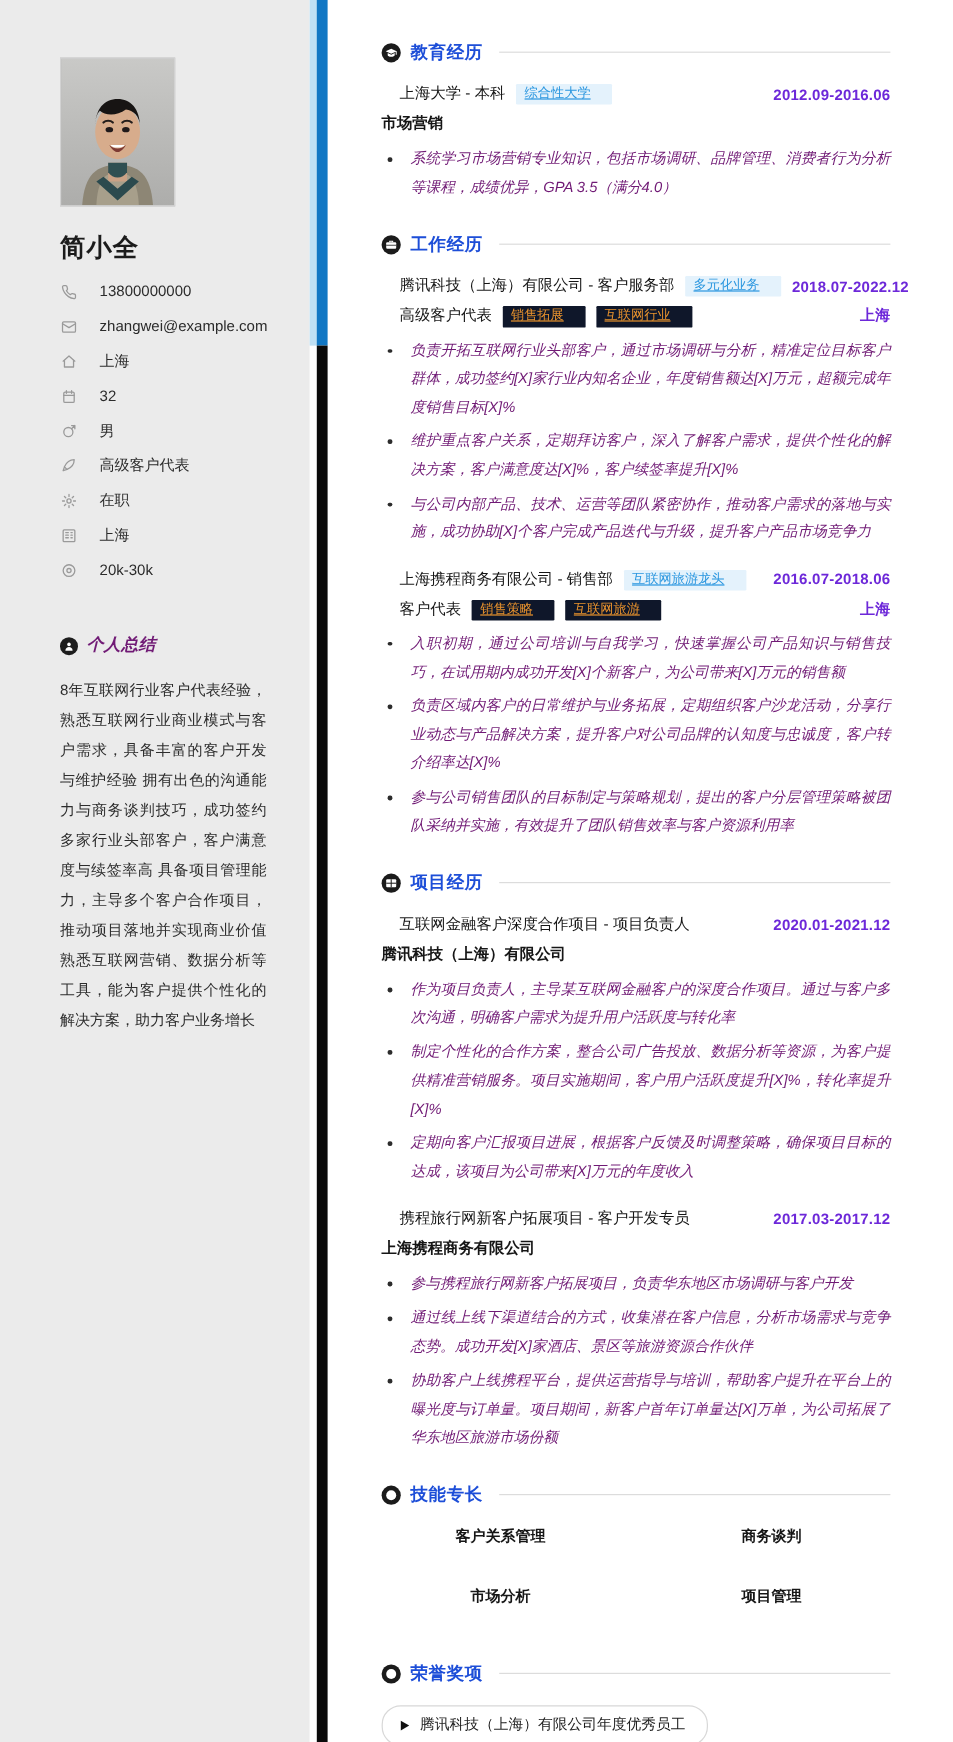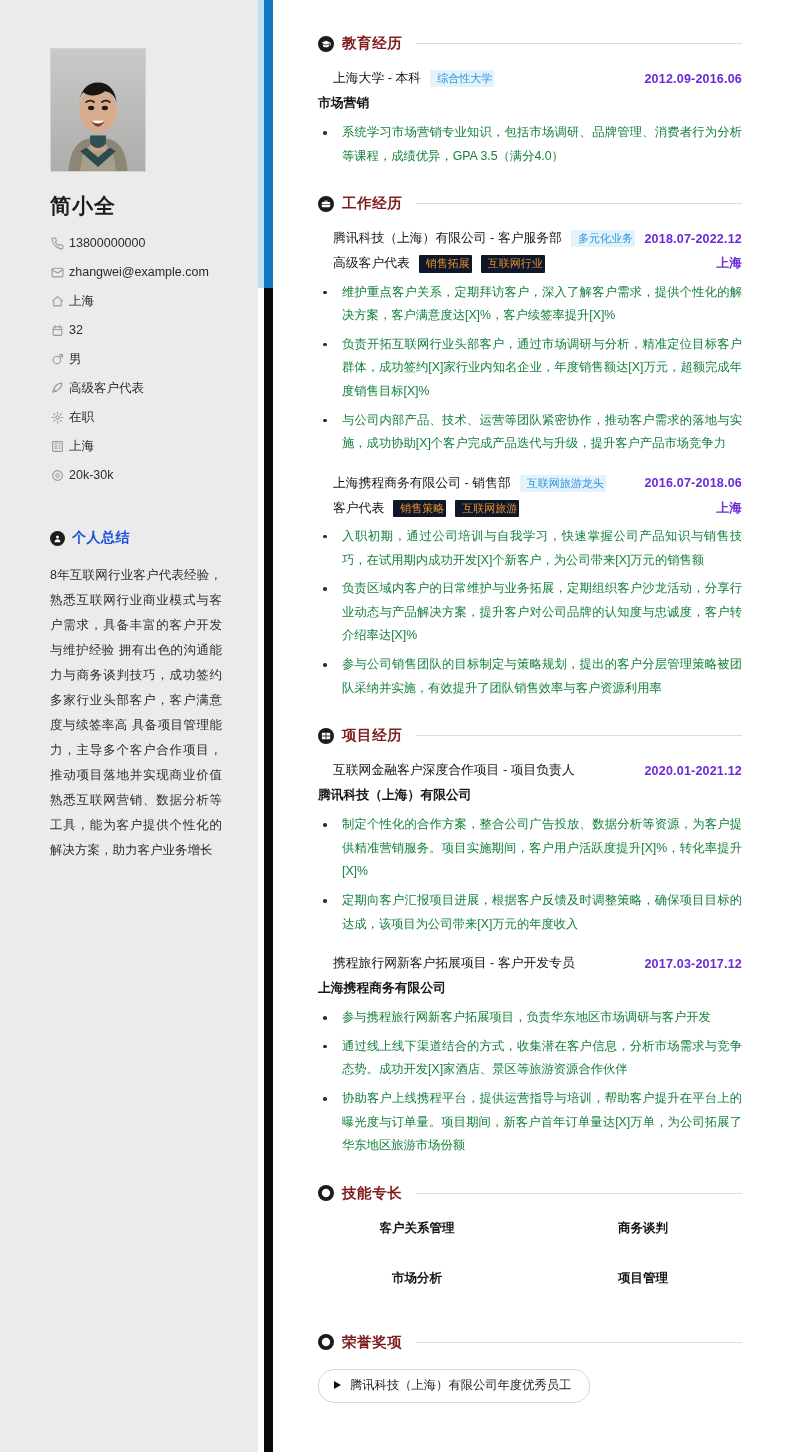--- a/index.html
+++ b/index.html
@@ -38,21 +38,21 @@
     margin: 20px 0 16px 22px;
     font-size: 21px;
     font-weight: bold;
     color: #1b1b1b;
     letter-spacing: 1px;
   }
   .contact-list { margin-left: 22px; }
   .contact-row {
     display: flex;
     align-items: center;
-    gap: 5px;
+    gap: 19px;
     margin-bottom: 14px;
     font-size: 12.5px;
     color: #2b2b2b;
     line-height: 1.2;
   }
   .contact-row .ico {
     width: 14px; height: 14px;
     flex: 0 0 14px;
     display: inline-flex;
     align-items: center;
@@ -74,22 +74,23 @@
     background: #1d1d1d;
     display: inline-flex;
     align-items: center;
     justify-content: center;
     flex: 0 0 15px;
   }
   .side-head .badge svg { width: 9px; height: 9px; display:block; fill:#fff; }
   .side-head .t {
     font-size: 14px;
     font-weight: bold;
-    color: #1d4ed8;
+    color: #701a75;
     letter-spacing: .5px;
+    font-style: italic;
   }
   .summary-text {
     font-size: 12.5px;
     line-height: 2.0;
     color: #2d2d2d;
     text-align: justify;
     width: 172px;
   }
 
   
@@ -135,21 +136,21 @@
     background: #1b1b1b;
     display: inline-flex;
     align-items: center;
     justify-content: center;
     flex: 0 0 16px;
   }
   .sec-head .badge svg { width: 10px; height: 10px; display:block; fill:#fff; }
   .sec-head .t {
     font-size: 14.5px;
     font-weight: bold;
-    color: #7f1d1d;
+    color: #1d4ed8;
     white-space: nowrap;
     letter-spacing: .6px;
   }
   .sec-head .rule {
     flex: 1 1 auto;
     height: 1px;
     background: #dcdcdc;
     margin-left: 6px;
   }
 
@@ -171,43 +172,45 @@
   .entry-right {
     margin-left: auto;
     font-size: 12.5px;
     font-weight: bold;
     color: #6d28d9;
     white-space: nowrap;
     letter-spacing: .2px;
   }
   .tag {
     font-size: 11px;
-    padding: 2px 2px 3px 7px;
+    padding: 2px 18px 3px 7px;
     line-height: 1.1;
     white-space: nowrap;
     border-radius: 1px;
+    text-decoration: underline;
   }
   .tag.blue { background: #e4f2fc; color: #2a96df; }
   .tag.orange { background: #0f172a; color: #e8922d; }
   .entry-sub {
     font-size: 12.8px;
     font-weight: bold;
     color: #161616;
     margin-bottom: 9px;
   }
 
   ul.bullets { list-style: none; margin: 0 0 0 2px; padding: 0; }
   ul.bullets li {
     position: relative;
     padding-left: 22px;
     font-size: 12.3px;
     line-height: 1.92;
-    color: #15803d;
+    color: #701a75;
     margin-bottom: 5px;
     text-align: justify;
+    font-style: italic;
   }
   ul.bullets li:last-child { margin-bottom: 0; }
   ul.bullets li::before {
     content: "";
     position: absolute;
     left: 3px;
     top: 10px;
     width: 3.5px; height: 3.5px;
     border-radius: 50%;
     background: #2c2c2c;
@@ -463,22 +466,22 @@
           <span class="tag blue">多元化业务</span>
           <span class="entry-right">2018.07-2022.12</span>
         </div>
         <div class="entry-line">
           <span class="entry-title">高级客户代表</span>
           <span class="tag orange">销售拓展</span>
           <span class="tag orange">互联网行业</span>
           <span class="entry-right">上海</span>
         </div>
         <ul class="bullets">
+          <li>负责开拓互联网行业头部客户，通过市场调研与分析，精准定位目标客户群体，成功签约[X]家行业内知名企业，年度销售额达[X]万元，超额完成年度销售目标[X]%</li>
           <li>维护重点客户关系，定期拜访客户，深入了解客户需求，提供个性化的解决方案，客户满意度达[X]%，客户续签率提升[X]%</li>
-          <li>负责开拓互联网行业头部客户，通过市场调研与分析，精准定位目标客户群体，成功签约[X]家行业内知名企业，年度销售额达[X]万元，超额完成年度销售目标[X]%</li>
           <li>与公司内部产品、技术、运营等团队紧密协作，推动客户需求的落地与实施，成功协助[X]个客户完成产品迭代与升级，提升客户产品市场竞争力</li>
         </ul>
       </div>
 
       <div class="entry">
         <div class="entry-line">
           <span class="entry-title">上海携程商务有限公司 - 销售部</span>
           <span class="tag blue">互联网旅游龙头</span>
           <span class="entry-right">2016.07-2018.06</span>
         </div>
@@ -509,20 +512,21 @@
         <span class="rule"></span>
       </div>
 
       <div class="entry">
         <div class="entry-line">
           <span class="entry-title">互联网金融客户深度合作项目 - 项目负责人</span>
           <span class="entry-right">2020.01-2021.12</span>
         </div>
         <div class="entry-sub">腾讯科技（上海）有限公司</div>
         <ul class="bullets">
+          <li>作为项目负责人，主导某互联网金融客户的深度合作项目。通过与客户多次沟通，明确客户需求为提升用户活跃度与转化率</li>
           <li>制定个性化的合作方案，整合公司广告投放、数据分析等资源，为客户提供精准营销服务。项目实施期间，客户用户活跃度提升[X]%，转化率提升[X]%</li>
           <li>定期向客户汇报项目进展，根据客户反馈及时调整策略，确保项目目标的达成，该项目为公司带来[X]万元的年度收入</li>
         </ul>
       </div>
 
       <div class="entry">
         <div class="entry-line">
           <span class="entry-title">携程旅行网新客户拓展项目 - 客户开发专员</span>
           <span class="entry-right">2017.03-2017.12</span>
         </div>

